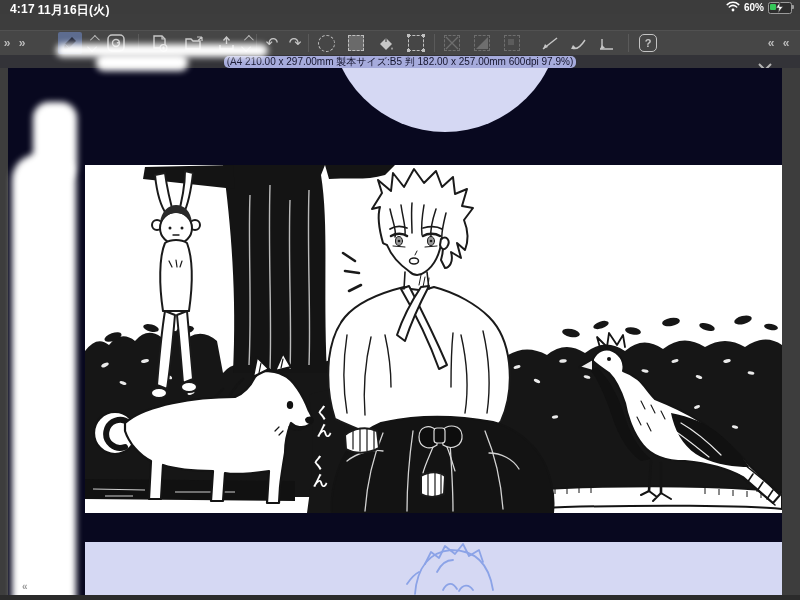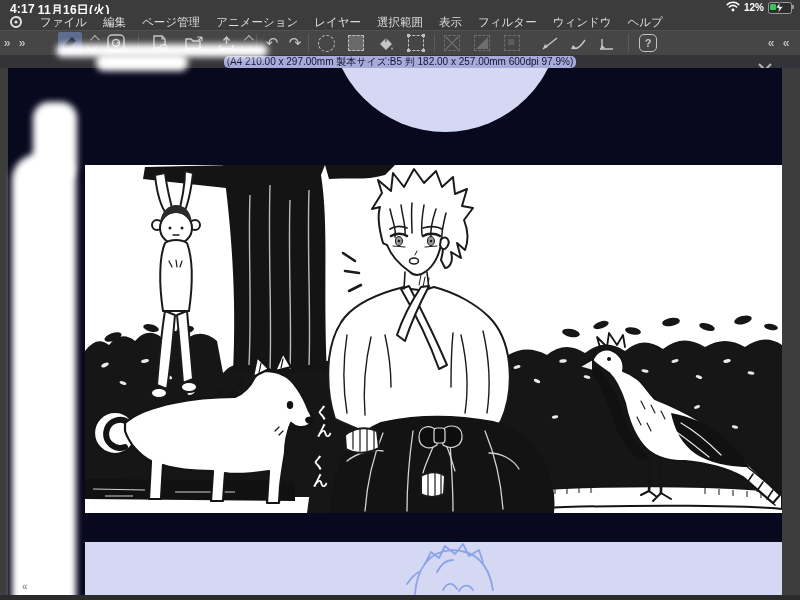--- a/index.html
+++ b/index.html
@@ -64,49 +64,31 @@
     <div class="status-right">
       <span>
         <svg width="14" height="11" viewBox="0 0 14 11">
             <g fill="none" stroke="#fff" stroke-width="1.5" stroke-linecap="round">
               <path d="M1.2,3.6 C4.5,0.6 9.5,0.6 12.8,3.6"></path>
               <path d="M3.3,6 C5.5,4.1 8.5,4.1 10.7,6"></path>
             </g>
             <circle cx="7" cy="9" r="1.4" fill="#fff"></circle>
           </svg>
       </span>
-      <span>12%</span>
+      <span>60%</span>
       <span class="batt">
         <span class="batt-fill"></span>
           <span class="batt-nub"></span>
         <svg class="batt-bolt" width="9" height="11" viewBox="0 0 9 11">
             <polygon points="5,0 1,6 4,6 3,11 8,4.5 4.6,4.5" fill="#fff" stroke="#3c3c3c" stroke-width="0.7"></polygon>
           </svg>
       </span>
     </div>
   </div>
 
-  <div class="menubar">
-    <span class="app-logo">
-      <svg width="14" height="14" viewBox="0 0 14 14">
-          <path d="M12,7 a5,5 0 1 1 -5,-5 c2.6,0 4.6,1.8 4.9,4.2" fill="none" stroke="#e0e0e0" stroke-width="2" stroke-linecap="round"></path>
-          <circle cx="7" cy="7" r="1.6" fill="#e0e0e0"></circle>
-        </svg>
-    </span>
-    <span class="menu-item">ファイル</span>
-    <span class="menu-item">編集</span>
-    <span class="menu-item">ページ管理</span>
-    <span class="menu-item">アニメーション</span>
-    <span class="menu-item">レイヤー</span>
-    <span class="menu-item">選択範囲</span>
-    <span class="menu-item">表示</span>
-    <span class="menu-item">フィルター</span>
-    <span class="menu-item">ウィンドウ</span>
-    <span class="menu-item">ヘルプ</span>
-  </div>
 
   <div class="toolbar">
     <span class="tb-btn tb-chev" style="left:0;width:14px;">»</span>
     <span class="tb-btn tb-chev" style="left:15px;width:14px;">»</span>
 
     <span class="tb-btn tb-selected" style="left:58px;">
       <svg width="14" height="14" viewBox="0 0 14 14">
           <path d="M9,1 L13,5 L6,12 L2,13 L1,12 L2,8 Z" fill="#23283a"></path>
           <path d="M2,8 L6,12" stroke="#4a5570" stroke-width="1"></path>
         </svg>

